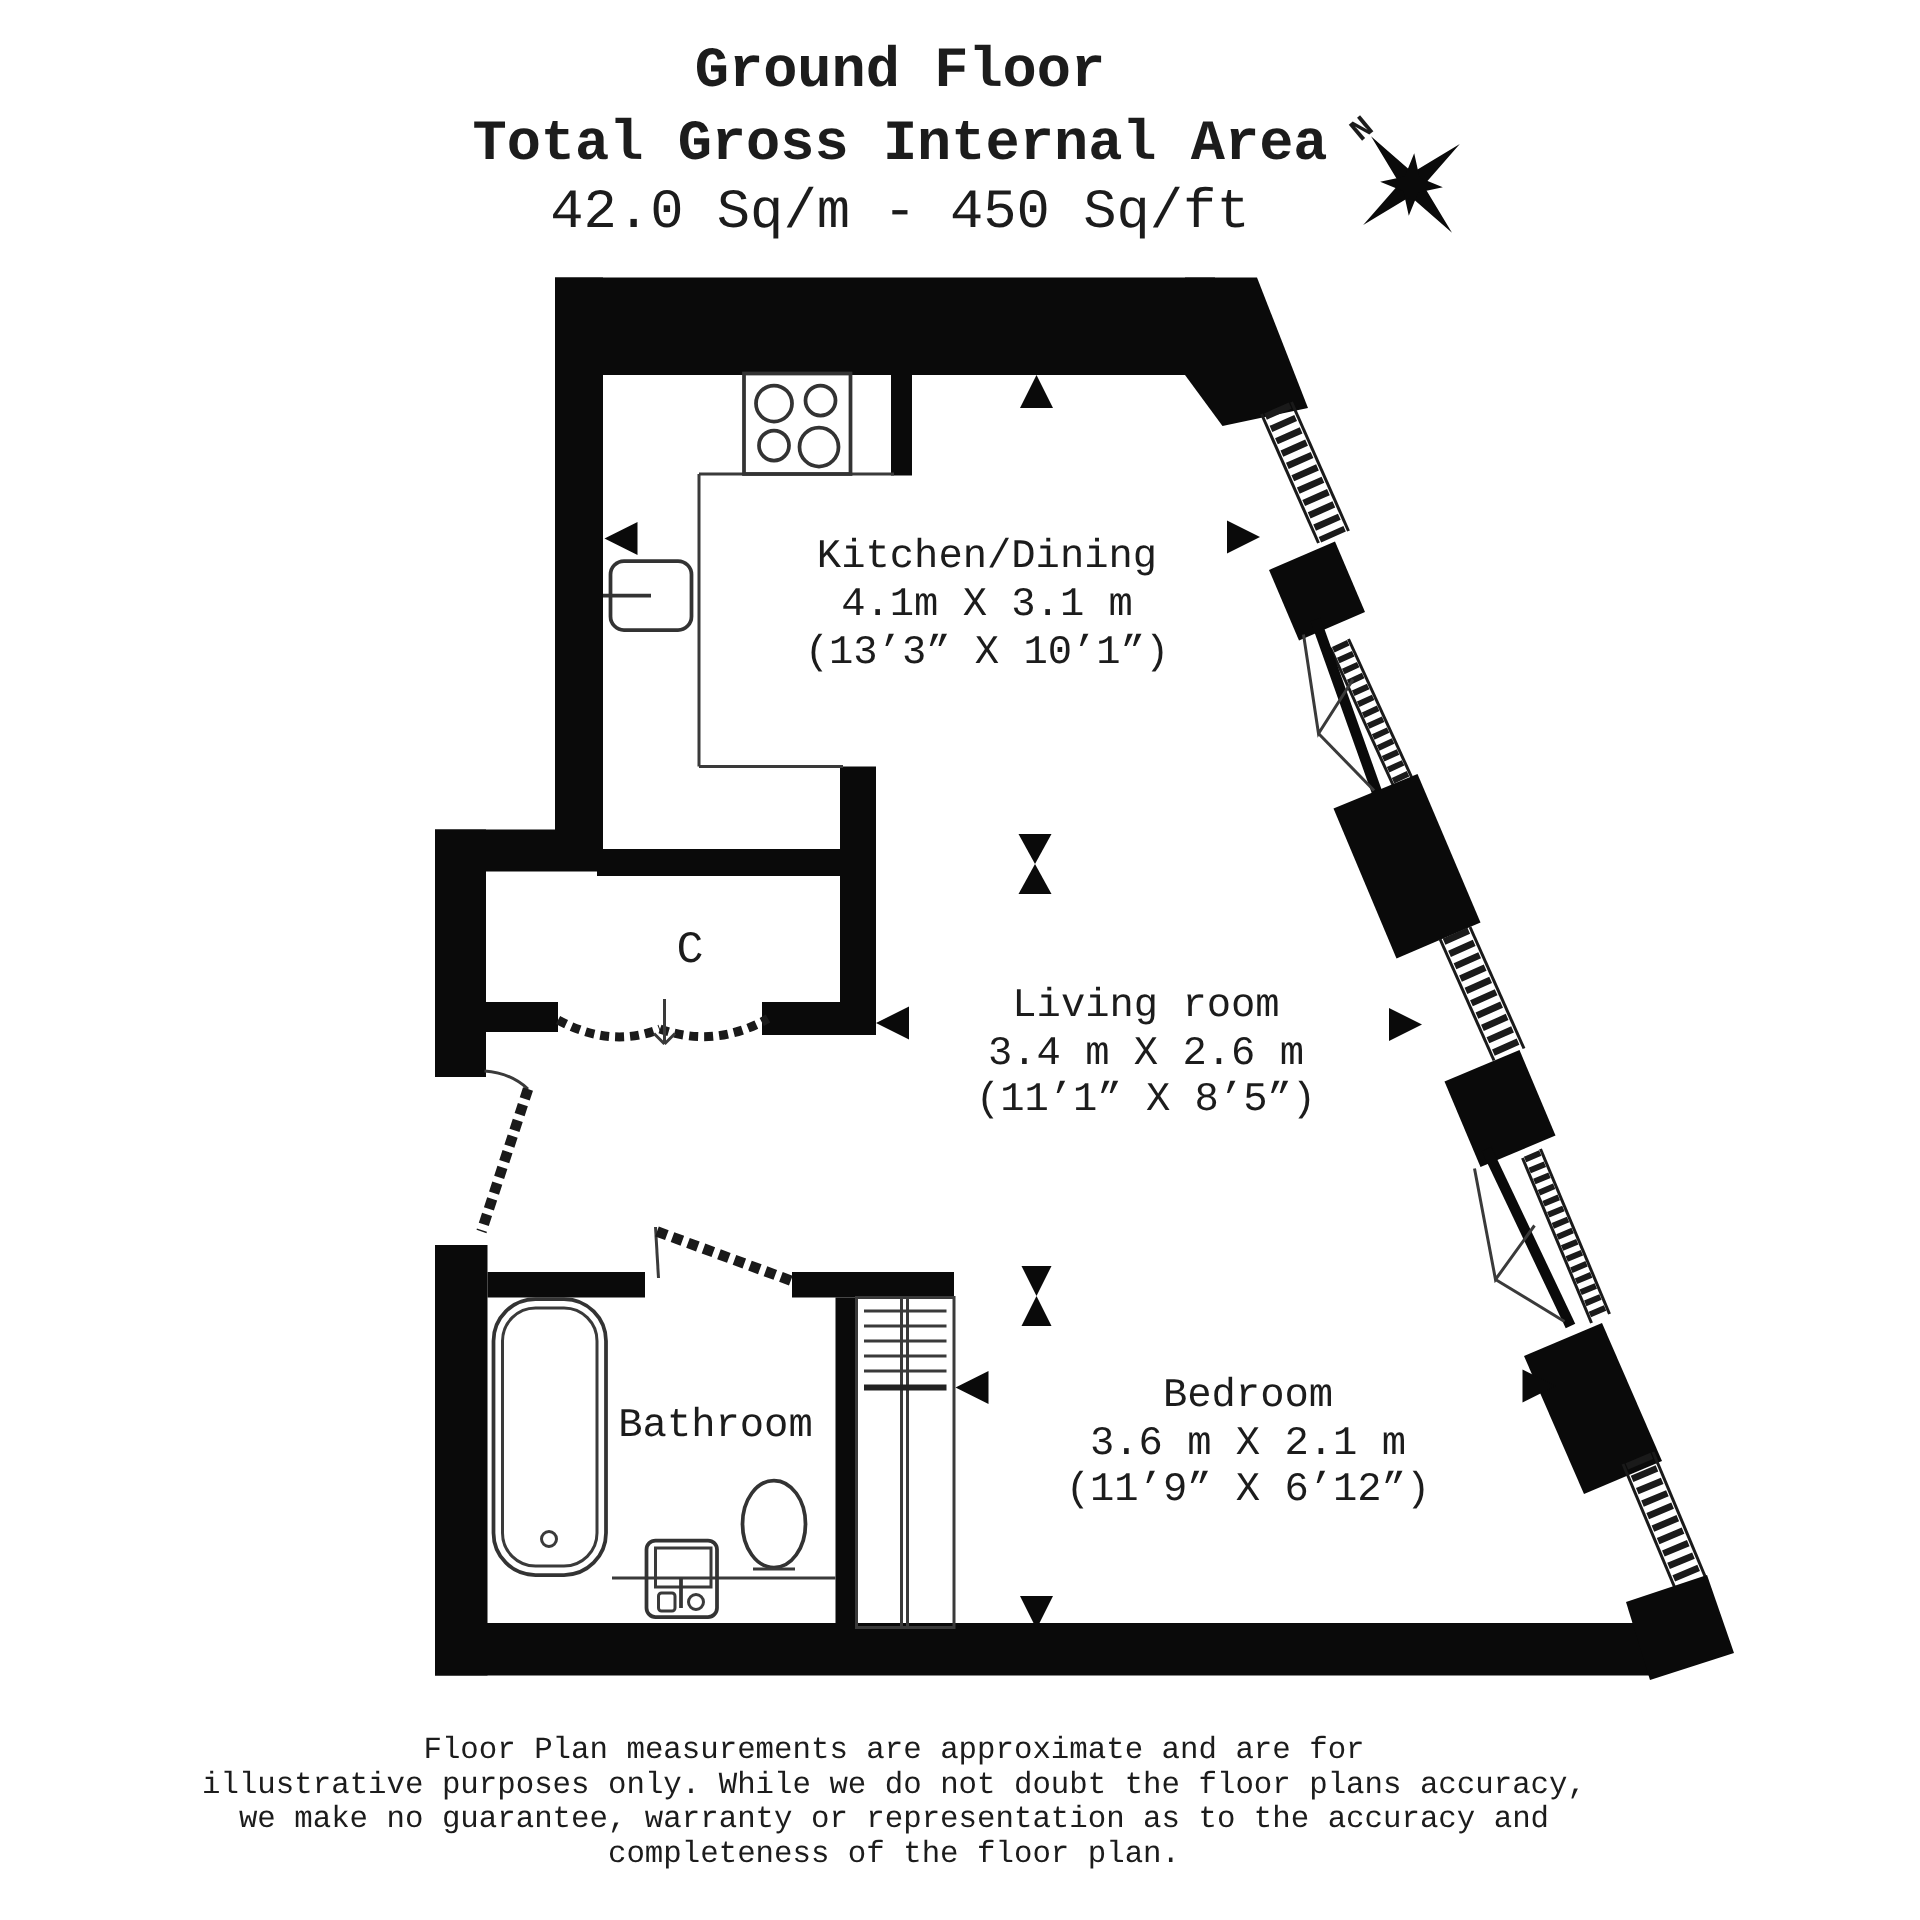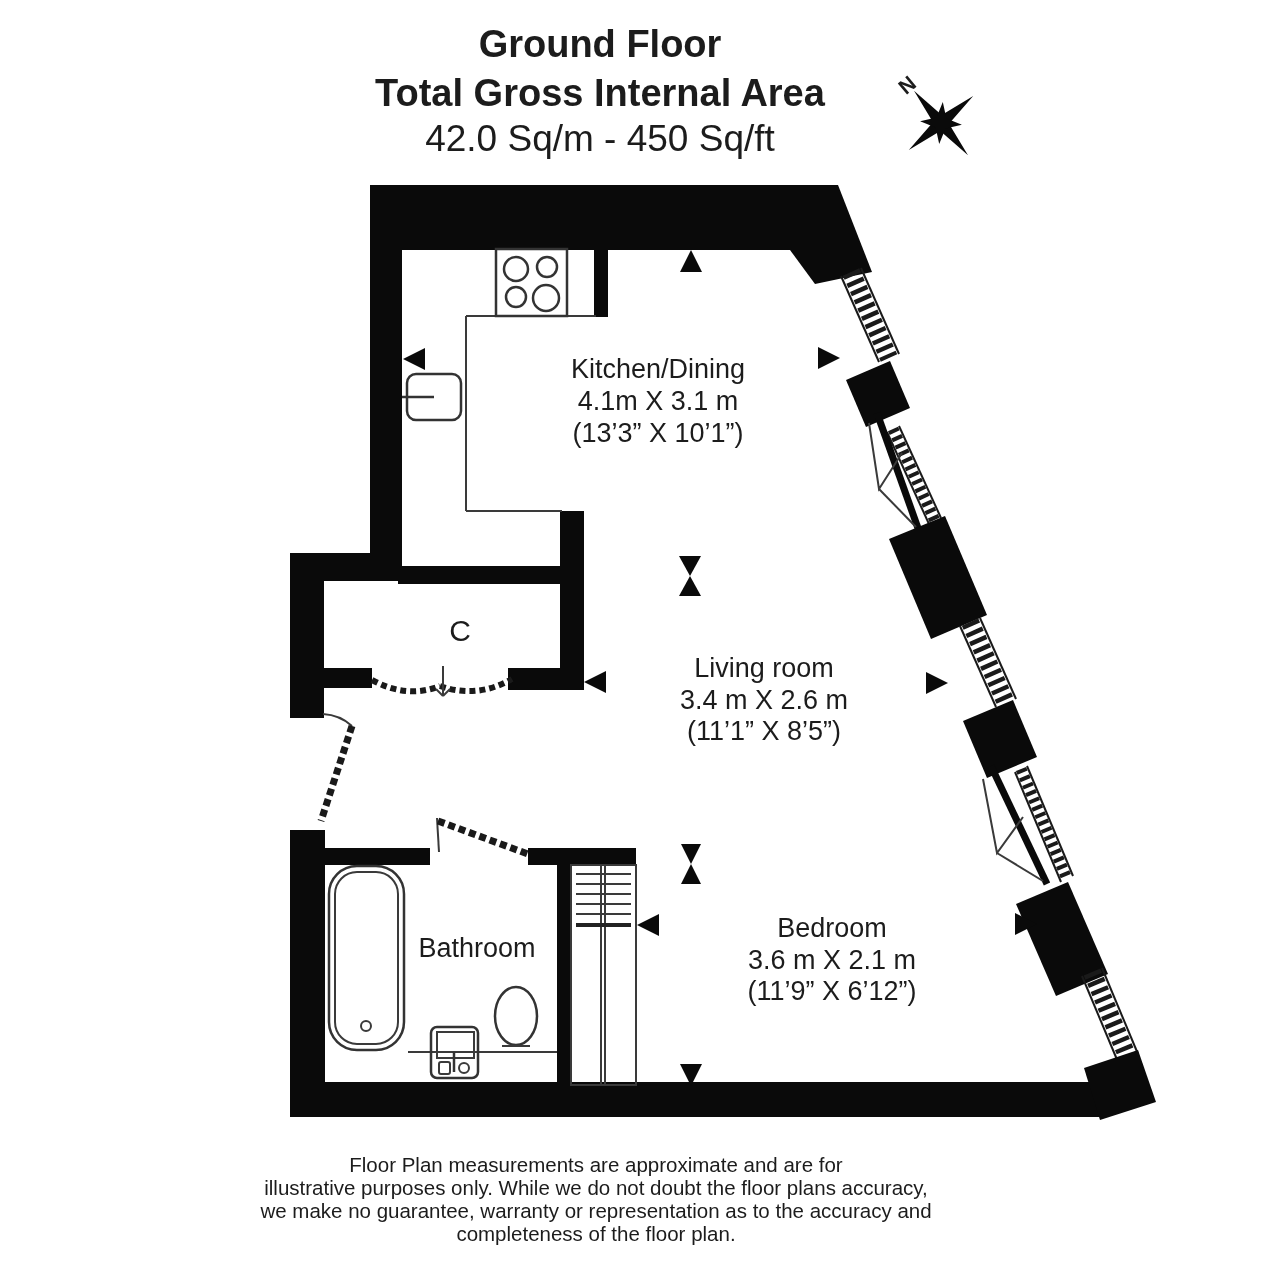--- a/index.html
+++ b/index.html
@@ -1,17 +1,17 @@
 <!DOCTYPE html>
 <html><head>
 <meta charset="utf-8">
 <style>
   html,body{margin:0;padding:0;background:#fff;}
   .page{position:relative;width:1280px;height:1280px;background:#fff;overflow:hidden;
-        font-family:Liberation Sans, sans-serif;}
+        font-family:Liberation Mono, monospace;}
   svg{position:absolute;top:0;left:0;}
   text{fill:#1c1c1c;}
   .t-bold{font-weight:bold;}
   .wall{fill:#0a0a0a;stroke:none;}
   .thin{stroke:#3a3a3a;stroke-width:2;fill:none;}
   .thin25{stroke:#333;stroke-width:2.5;fill:none;}
   .hatchline{stroke:#1a1a1a;fill:none;}
   .marker{fill:#0a0a0a;stroke:none;}
 </style>
 </head>

